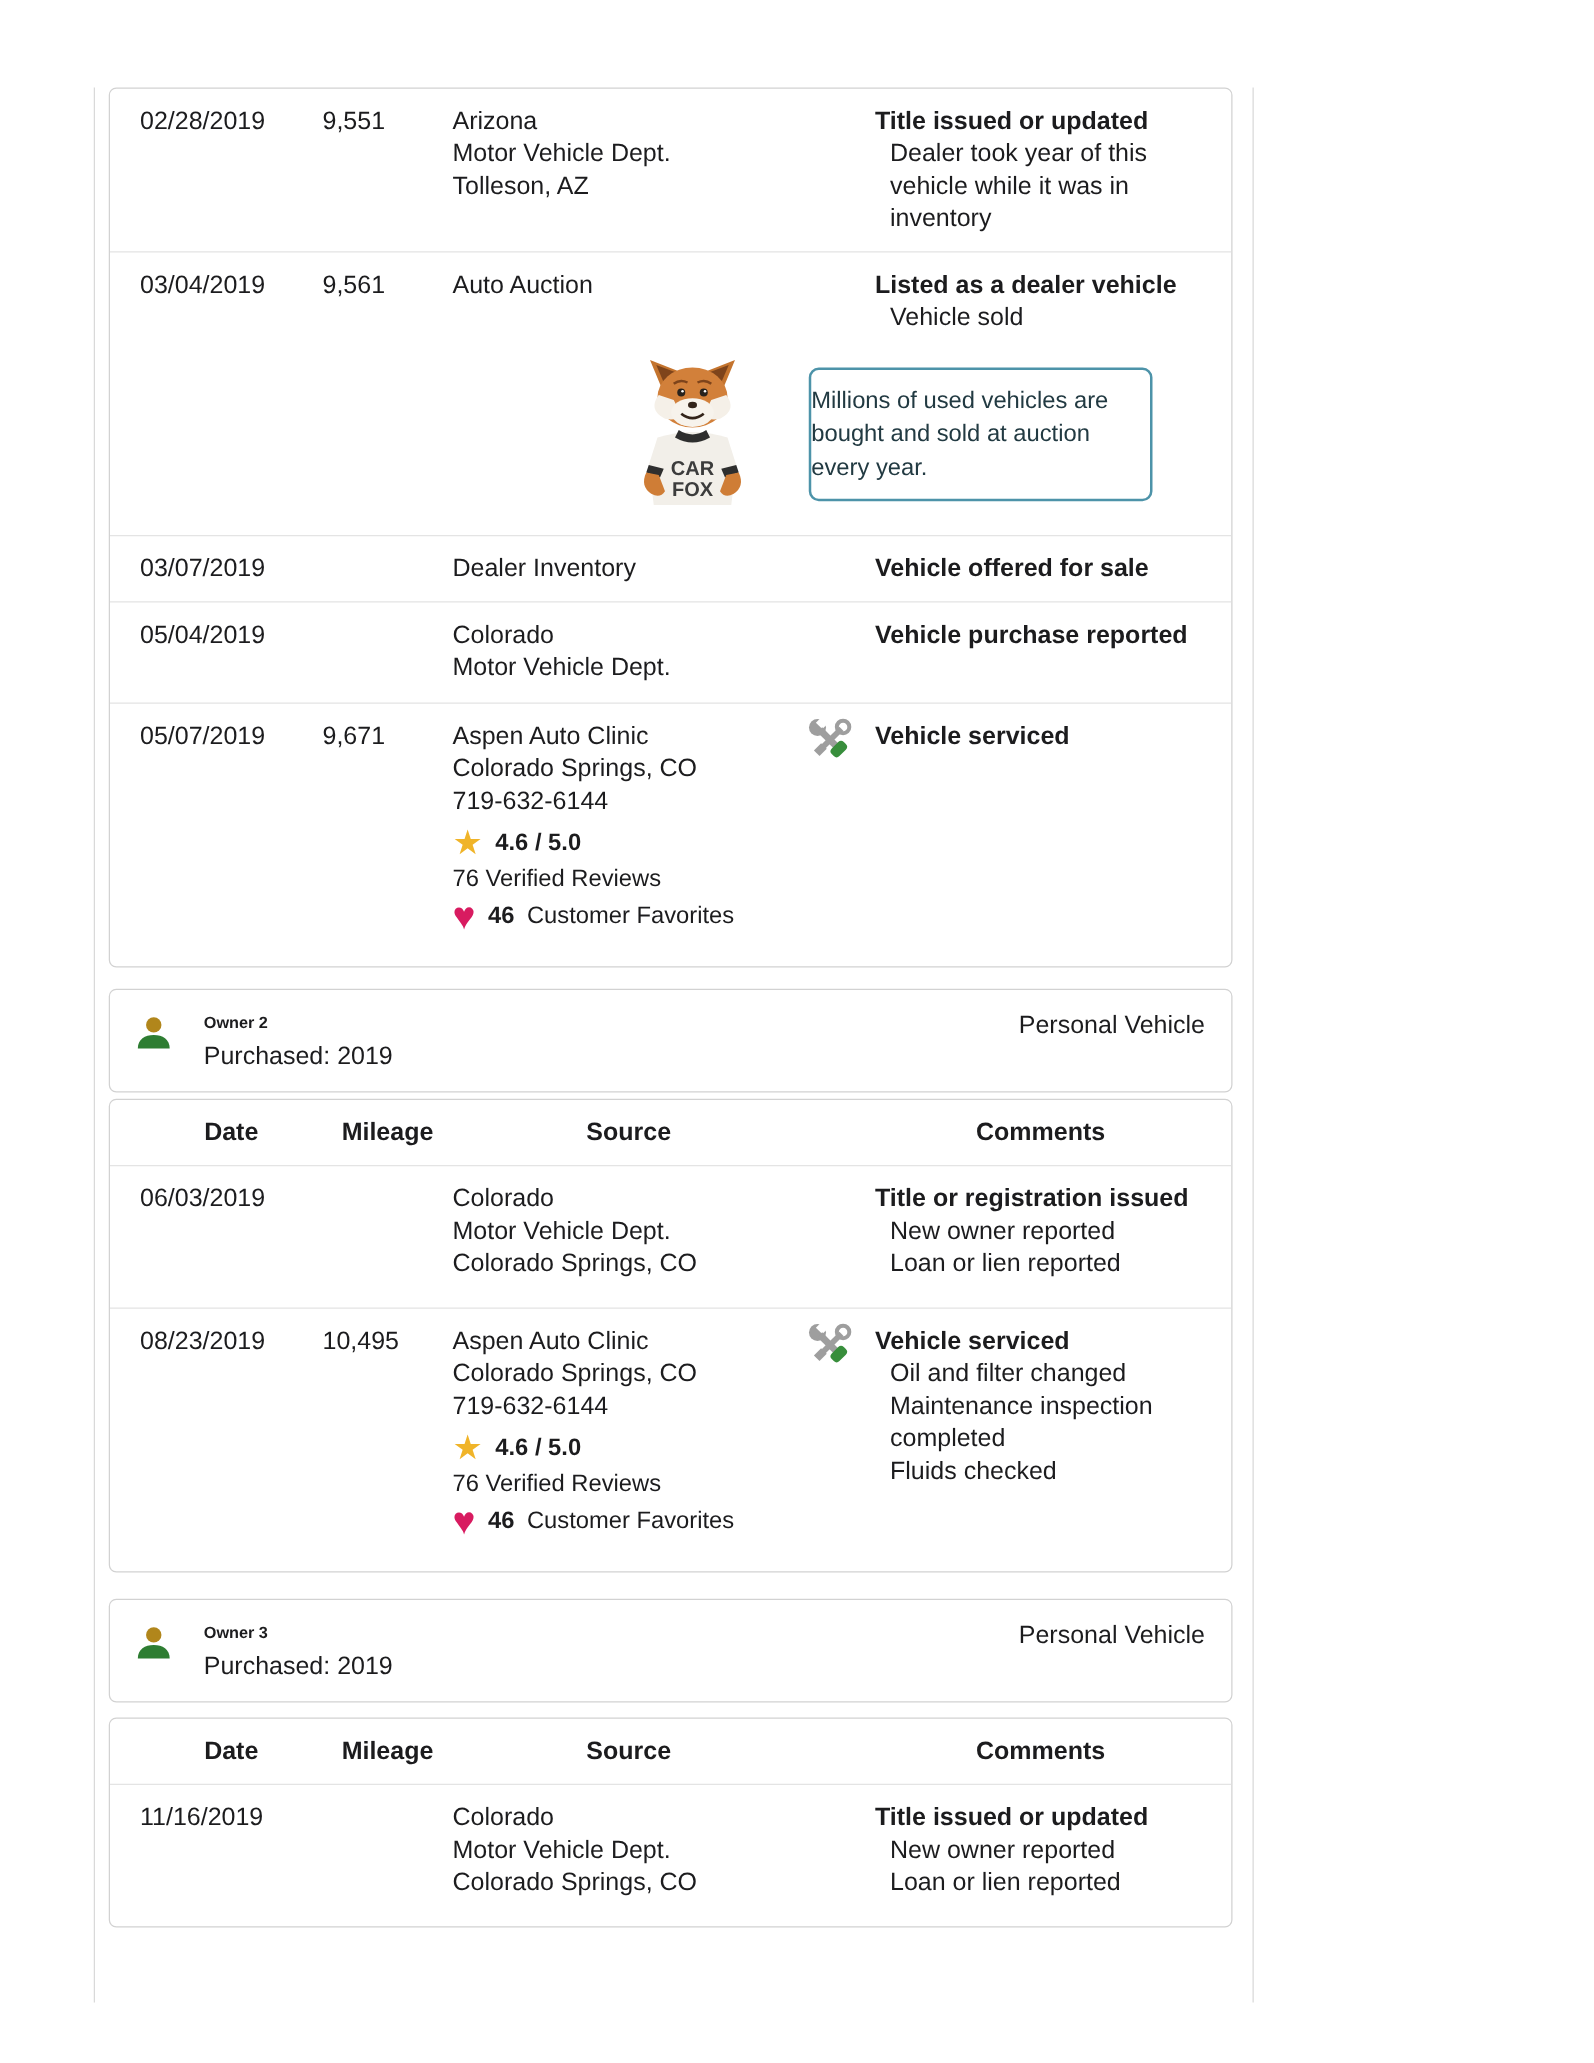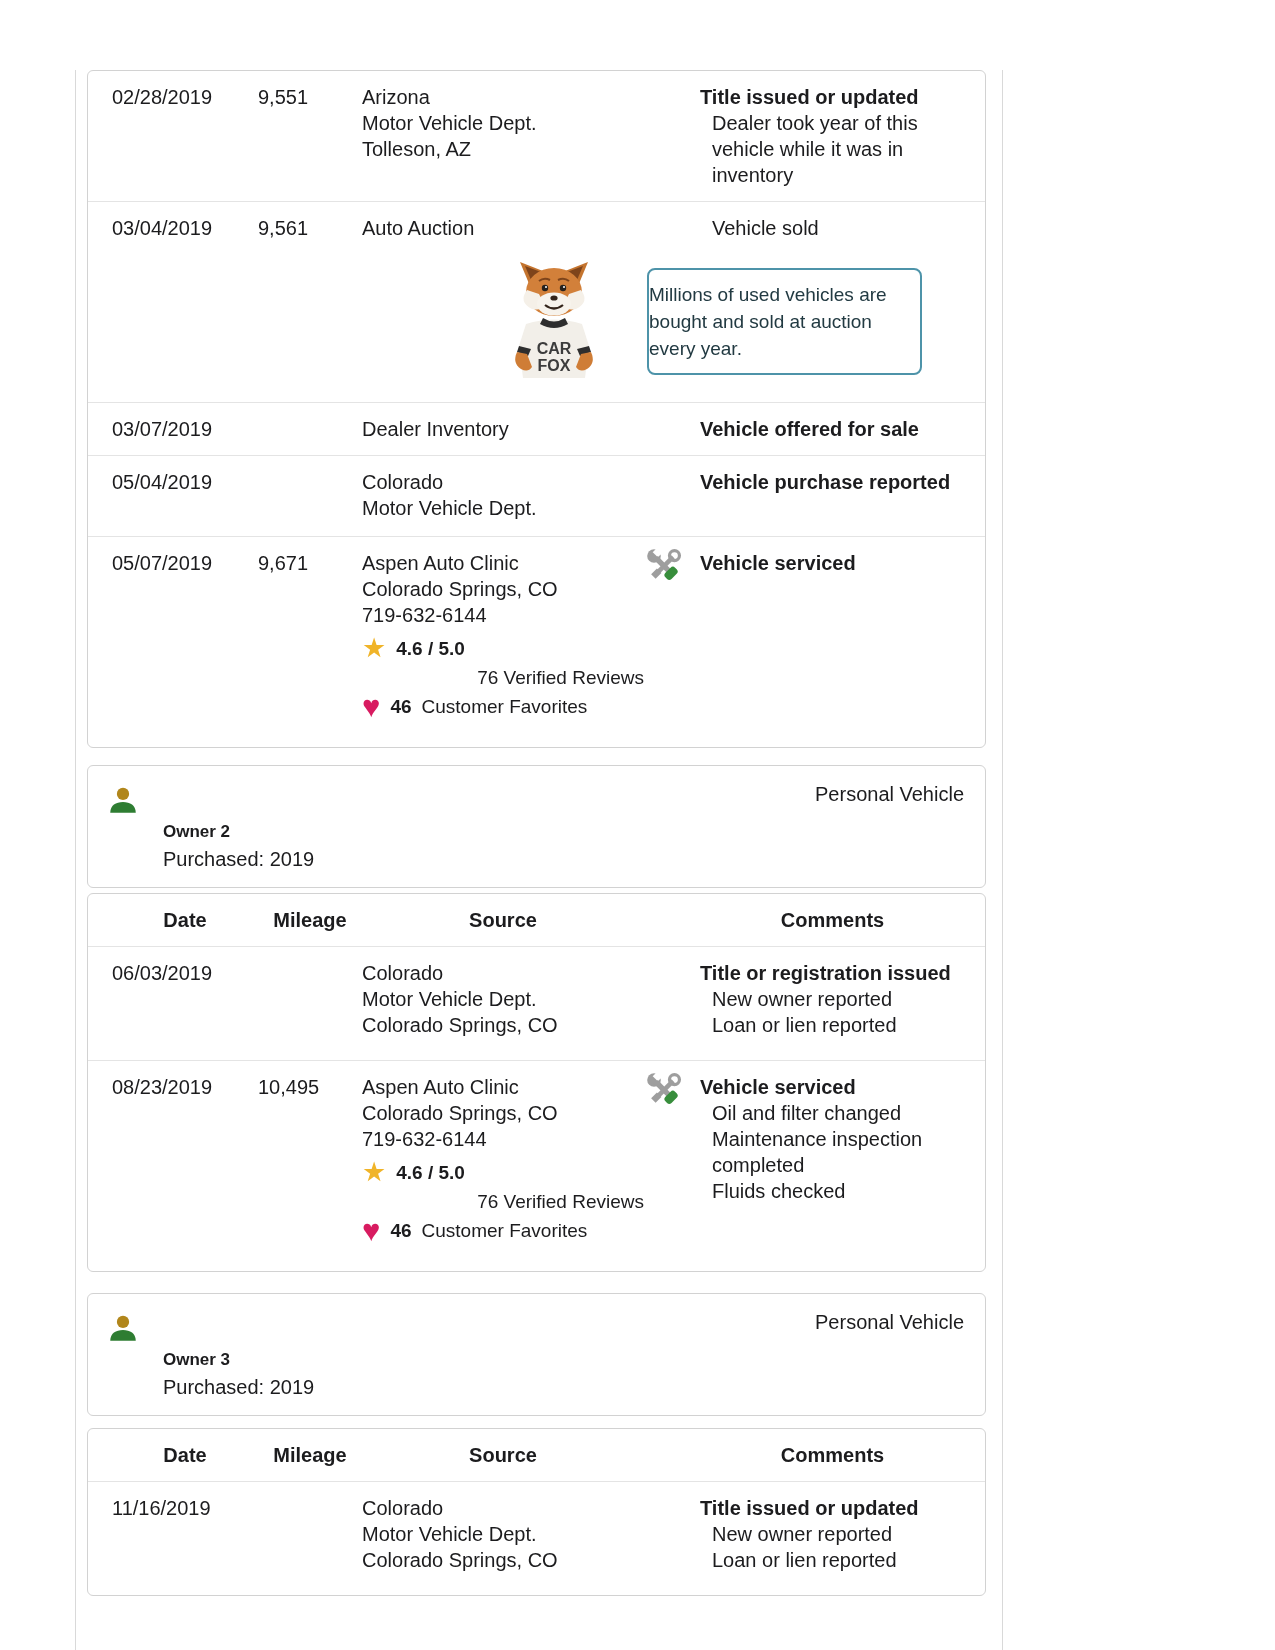--- a/index.html
+++ b/index.html
@@ -24,36 +24,36 @@
   .head-row .hcell{font-weight:700;text-align:center;}
   .minA{min-height:87px}.minB{min-height:0}.minC{min-height:26px}.minD{min-height:54px}.minE{min-height:184px}
   .src-line,.date-cell,.mileage-cell{font-size:20px;line-height:26px;}
   .comment-title{font-weight:700;}
   .comment-line{padding-left:12px;}
   .icon-cell{padding-top:0;}
   .svc-icon{width:40px;height:40px;display:block;margin-top:-4px;}
   .rating-line{display:flex;align-items:center;gap:10px;margin-top:7px;}
   .star-icon{font-size:27px;line-height:27px;color:#f0b429;}
   .rating-score{font-size:19px;font-weight:700;}
-  .reviews-line{font-size:19px;line-height:26px;margin-top:3px;text-align:right;}
+  .reviews-line{font-size:19px;line-height:26px;margin-top:3px;}
   .fav-line{display:flex;align-items:center;gap:10px;margin-top:1px;}
   .heart-icon{font-size:31px;line-height:29px;color:#d81b60;}
   .fav-count{font-size:19px;font-weight:700;}
   .fav-label{font-size:19px;}
   .auction-aside{display:flex;margin:4px 63px 24px 418px;}
   .fox-svg{width:96px;height:120px;flex:0 0 auto;display:block;}
   .callout{
     flex:1;margin-left:45px;margin-top:10px;align-self:flex-start;
     border:2px solid #4d93a9;border-radius:8px;padding:11px 0;
     font-size:19px;line-height:27px;color:#223a42;box-sizing:border-box;
   }
   .owner-card{display:flex;align-items:flex-start;padding:12px 20px 14px 18px;}
   .person-svg{width:34px;height:34px;display:block;margin-top:6px;flex:0 0 auto;}
   .owner-text{margin-left:23px;}
-  .owner-title{font-size:17px;font-weight:700;line-height:28px;margin-top:40px;}
+  .owner-title{font-size:13px;font-weight:700;line-height:28px;}
   .owner-sub{font-size:20px;line-height:27px;}
   .owner-usage{margin-left:auto;font-size:20px;line-height:27px;margin-top:3px;padding-right:1px;}
 </style>
 </head>
 <body>
 
 <div class="outer">
 
   <div class="card records">
 
@@ -76,20 +76,21 @@
 
     <div class="trow-wrap">
       <div class="trow minB">
         <div class="date-cell">03/04/2019</div>
         <div class="mileage-cell">9,561</div>
         <div class="src-cell">
           <div class="src-line">Auto Auction</div>
         </div>
         <div class="icon-cell"></div>
         <div class="comments-cell">
+          <div class="comment-title">Listed as a dealer vehicle</div>
           <div class="comment-line">Vehicle sold</div>
         </div>
       </div>
       <div class="auction-aside">
 
         <svg class="fox-svg" viewBox="0 0 96 120" aria-hidden="true">
           <path d="M24 28 L14 4 L42 15 Z" fill="#c4742e"></path>
           <path d="M72 28 L82 4 L54 15 Z" fill="#c4742e"></path>
           <path d="M25 22 L19 8 L35 14 Z" fill="#7e441b"></path>
           <path d="M71 22 L77 8 L61 14 Z" fill="#7e441b"></path>

